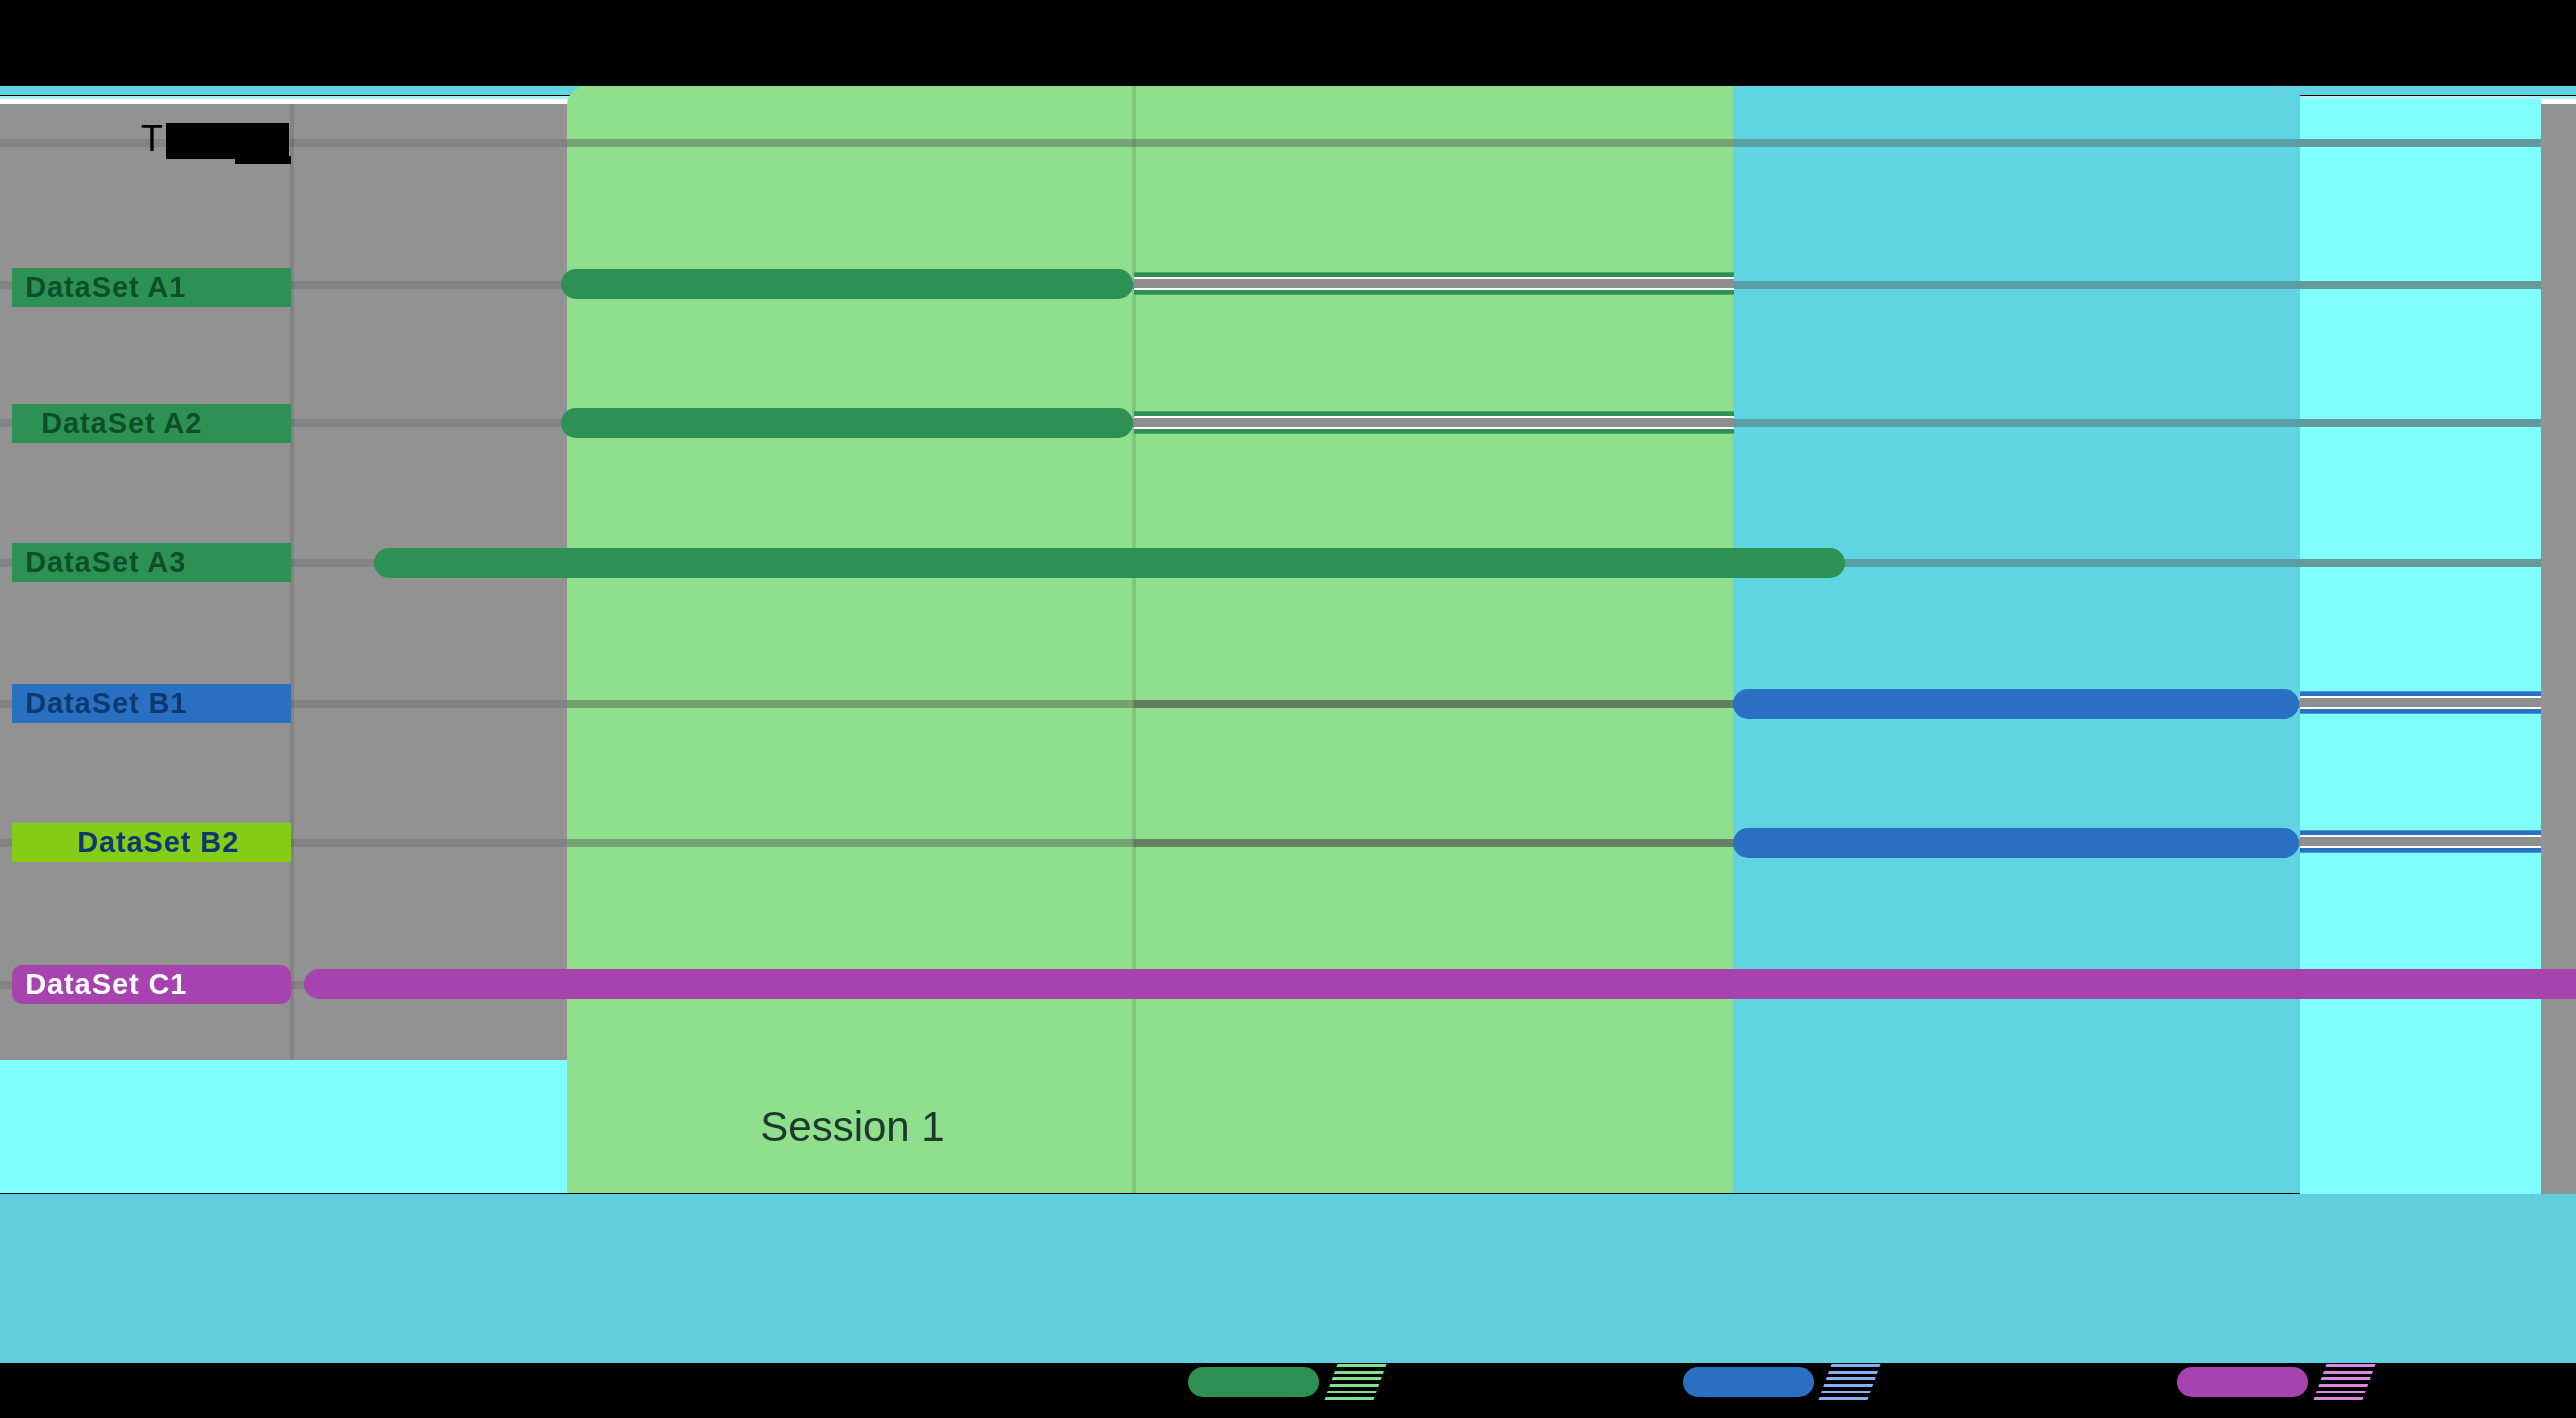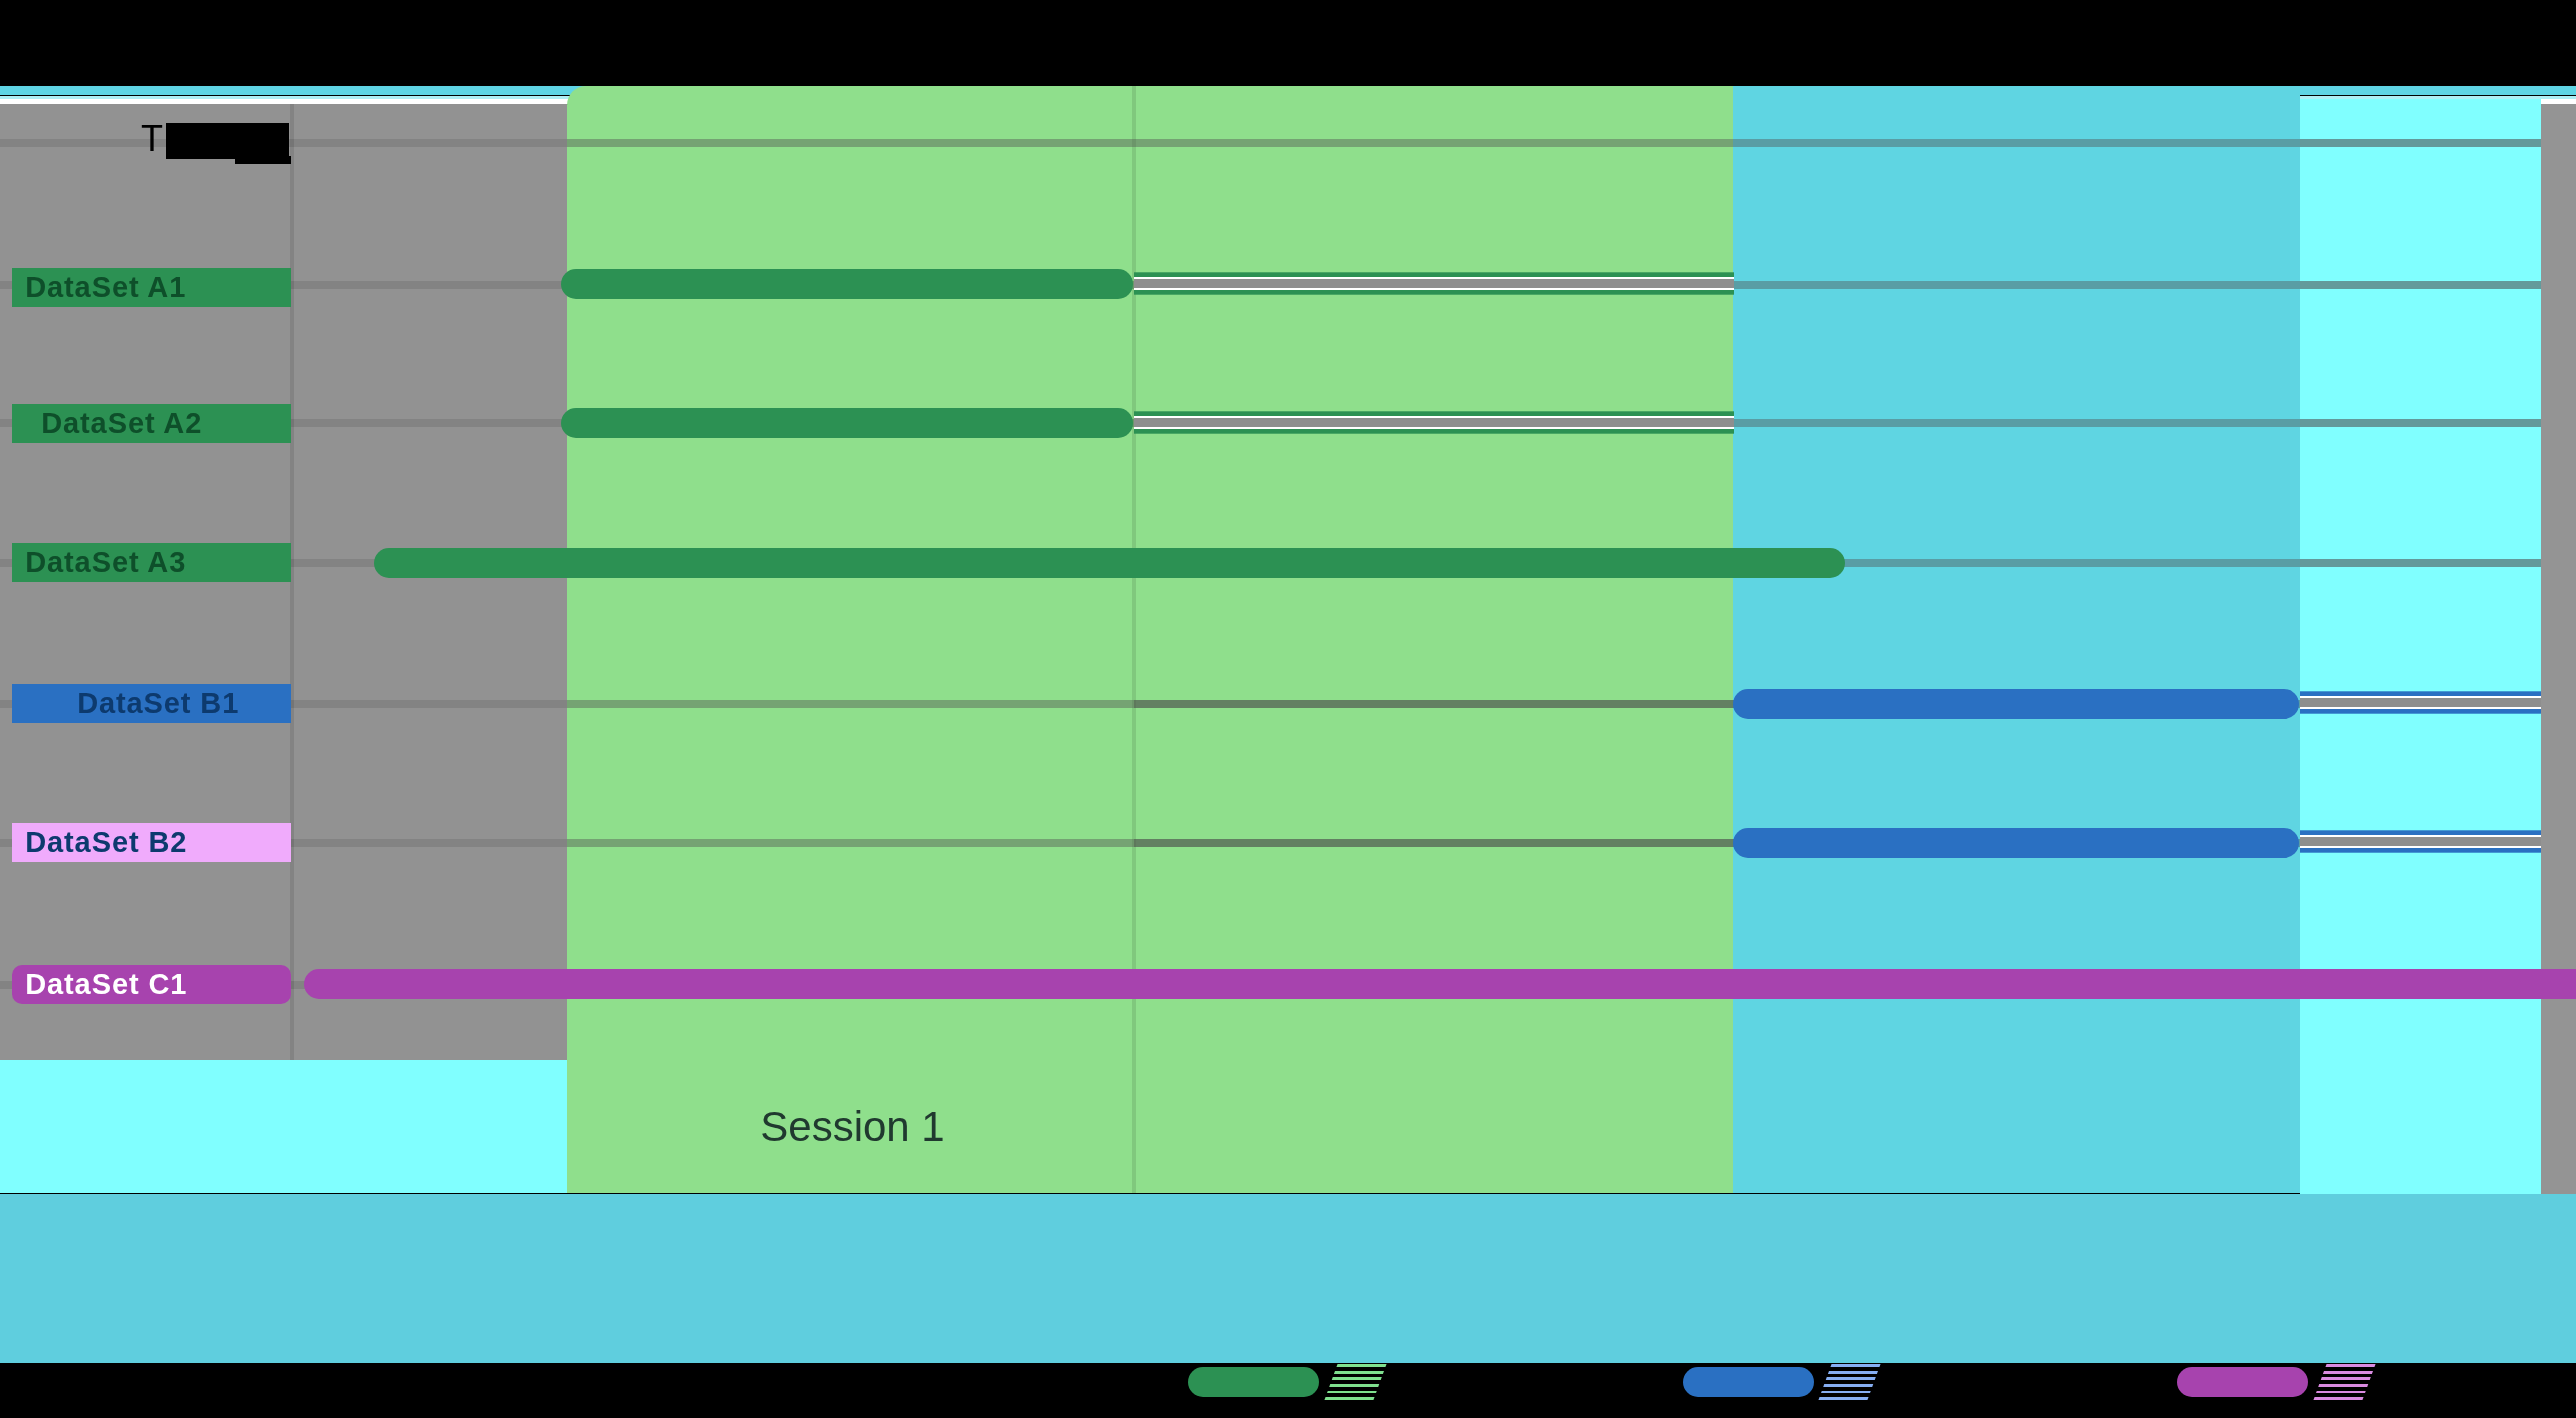--- a/index.html
+++ b/index.html
@@ -102,22 +102,22 @@
     <div class="track" style="left: 2300px; top: 835px; width: 241px; box-shadow: rgb(42, 112, 194) 0px -4.7px 0px, rgb(42, 112, 194) 0px 4.7px 0px;"></div>
     <div class="bar" style="left: 561px; top: 269px; width: 572px; background: rgb(44, 145, 83);"></div>
     <div class="bar" style="left: 561px; top: 408px; width: 572px; background: rgb(44, 145, 83);"></div>
     <div class="bar" style="left: 374px; top: 548px; width: 1471px; background: rgb(44, 145, 83);"></div>
     <div class="bar" style="left: 1733px; top: 689px; width: 566px; background: rgb(42, 112, 194);"></div>
     <div class="bar" style="left: 1733px; top: 828px; width: 566px; background: rgb(42, 112, 194);"></div>
     <div class="bar" style="left: 304px; top: 969px; width: 2272px; background: rgb(167, 67, 174); border-radius: 15px 0px 0px 15px;"></div>
     <div class="rowlabel" style="top: 268px; background: rgb(44, 145, 83); color: rgb(14, 79, 42);">DataSet A1</div>
     <div class="rowlabel" style="top: 404px; background: rgb(44, 145, 83); color: rgb(14, 79, 42); padding-left: 29px;">DataSet A2</div>
     <div class="rowlabel" style="top: 543px; background: rgb(44, 145, 83); color: rgb(14, 79, 42);">DataSet A3</div>
-    <div class="rowlabel" style="top: 684px; background: rgb(42, 112, 194); color: rgb(13, 58, 110); text-align: center;">DataSet B1</div>
-    <div class="rowlabel" style="top: 823px; background: #f0abfc; color: rgb(13, 58, 110);">DataSet B2</div>
+    <div class="rowlabel" style="top: 684px; background: rgb(42, 112, 194); color: rgb(13, 58, 110);">DataSet B1</div>
+    <div class="rowlabel" style="top: 823px; background: #84cc16; color: rgb(13, 58, 110); text-align: center;">DataSet B2</div>
     <div class="rowlabel" style="top: 965px; background: rgb(167, 67, 174); color: #ffffff; border-radius: 10px;">DataSet C1</div>
     <div class="legend-pill" style="left: 1188px; background: rgb(44, 145, 83);"></div>
     <div class="legend-sliver" style="left: 1331px; background: repeating-linear-gradient(0deg, rgb(127, 224, 142) 0px, rgb(127, 224, 142) 2.8px, transparent 2.8px, transparent 6.6px);"></div>
     <div class="legend-pill" style="left: 1683px; background: rgb(42, 112, 194);"></div>
     <div class="legend-sliver" style="left: 1825px; background: repeating-linear-gradient(0deg, rgb(134, 174, 242) 0px, rgb(134, 174, 242) 2.8px, transparent 2.8px, transparent 6.6px);"></div>
     <div class="legend-pill" style="left: 2177px; background: rgb(167, 67, 174);"></div>
     <div class="legend-sliver" style="left: 2320px; background: repeating-linear-gradient(0deg, rgb(217, 138, 224) 0px, rgb(217, 138, 224) 2.8px, transparent 2.8px, transparent 6.6px);"></div>
     <div class="col-header">T</div>
   <div class="redact"></div>
   <div class="redact-tail"></div>

